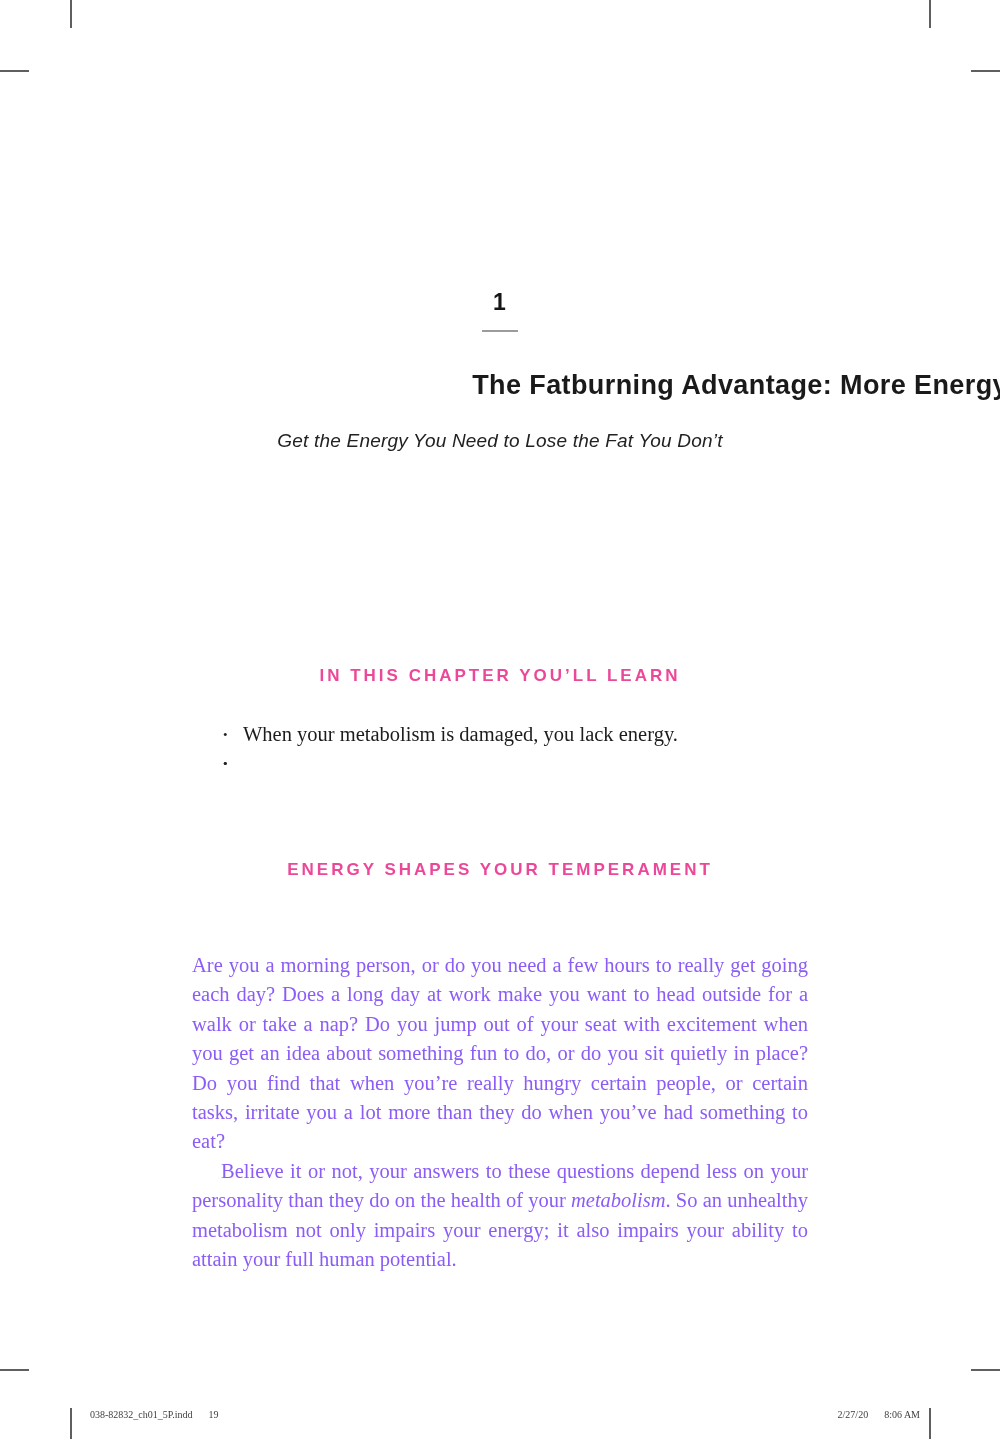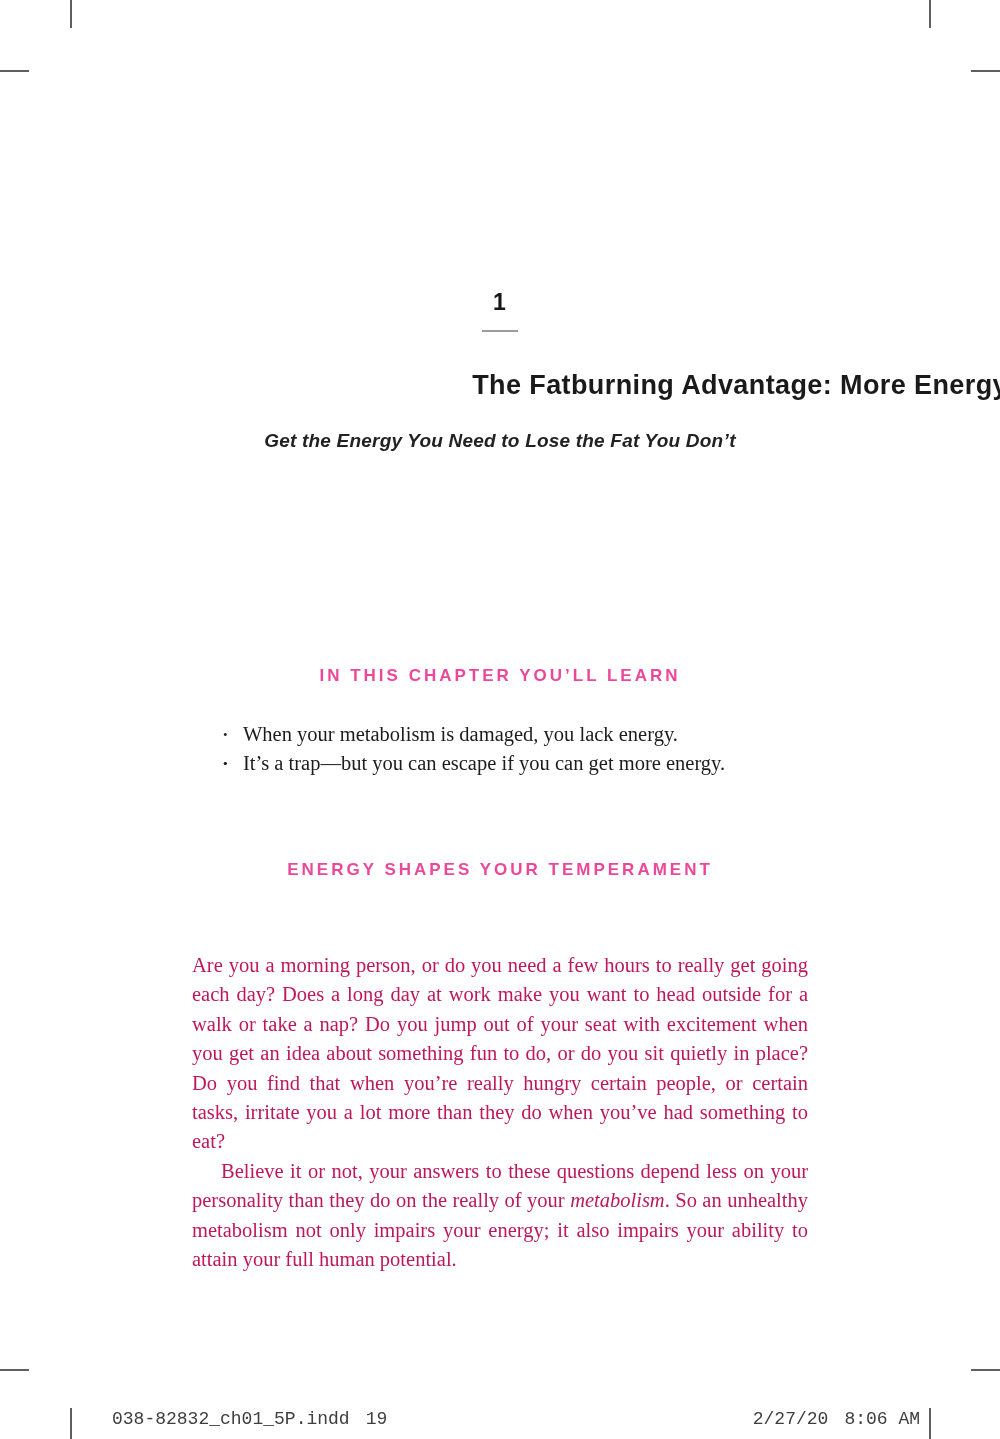--- a/index.html
+++ b/index.html
@@ -35,21 +35,21 @@
     width:36px; height:2px; background:#9c9c9c;
   }
   .chapter-title {
     top:362px;
     font-family:"Liberation Sans", sans-serif;
     font-weight:700; font-size:27px; letter-spacing:0.4px; color:#1a1a1a;
   }
   .chapter-subtitle {
     top:430px;
     font-family:"Liberation Sans", sans-serif;
-    font-style:italic; font-weight:700; font-size:19px;
+    font-style:italic; font-weight:400; font-size:19px;
     letter-spacing:0.2px; color:#222222;
   }
   .section-heading {
     font-family:"Liberation Sans", sans-serif;
     font-weight:700; font-size:17px; letter-spacing:3px; color:#ec4899;
   }
   .learn-heading { top:666px; }
   .temperament-heading { top:860px; }
 
   
@@ -60,32 +60,32 @@
   .bullet-item { position:relative; padding-left:51px; text-align:justify; }
   .bullet-item:last-child .bullet-text, .one-line { text-align:left; }
   .bullet-marker {
     position:absolute; left:31px; top:0;
     font-size:13px; color:#222222;
   }
 
   
   .body-text {
     position:absolute; top:951px; left:192px; width:616px;
-    font-size:20.5px; line-height:29.4px; color:#be185d;
+    font-size:20.5px; line-height:29.4px; color:#8b5cf6;
     text-align:justify;
   }
   .body-text p { margin:0; }
   .body-text p.indented { text-indent:29px; }
   .italic-word { font-style:italic; }
 
   
   .footer-slug {
     position:absolute; top:1409px;
-    font-family:Liberation Mono, monospace;
-    font-size:18px; color:#3e3e3e; white-space:nowrap;margin-left:22px;
+    font-family:Liberation Serif, serif;
+    font-size:10px; color:#3e3e3e; white-space:nowrap;
   }
   .footer-left  { left:90px; }
   .footer-right { right:80px; }
   .slug-gap { display:inline-block; margin-left:16px; }
 </style>
 </head>
 <body>
 
 <div class="crop-v cm-tl-v"></div>
 <div class="crop-v cm-tr-v"></div>
@@ -106,29 +106,28 @@
 <div class="bullet-list">
   <div class="bullet-item">
     <span class="bullet-marker">•</span>
     <span class="bullet-text">When your metabolism is damaged, you lack energy.</span>
   </div>
   <div class="bullet-item">
     <span class="bullet-marker">•</span>
   </div>
   <div class="bullet-item">
     <span class="bullet-marker">•</span>
-    <span class="bullet-text">It’s a trap—but you can escape if you can get more energy.</span>
   </div>
 </div>
 
 <div class="centered section-heading temperament-heading">ENERGY SHAPES YOUR TEMPERAMENT</div>
 
 <div class="body-text">
   <p>Are you a morning person, or do you need a few hours to really get going each day? Does a long day at work make you want to head outside for a walk or take a nap? Do you jump out of your seat with excitement when you get an idea about something fun to do, or do you sit quietly in place? Do you find that when you’re really hungry certain people, or certain tasks, irritate you a lot more than they do when you’ve had something to eat?</p>
-  <p class="indented"><span>Believe it or not, your answers to these questions depend less on your personality than they do on the really of your </span><span class="italic-word">metabolism</span><span>. So an unhealthy metabolism not only impairs your energy; it also impairs your ability to attain your full human potential.</span></p>
+  <p class="indented"><span>Believe it or not, your answers to these questions depend less on your personality than they do on the health of your </span><span class="italic-word">metabolism</span><span>. So an unhealthy metabolism not only impairs your energy; it also impairs your ability to attain your full human potential.</span></p>
 </div>
 
 <div class="footer-slug footer-left">
   <span>038-82832_ch01_5P.indd</span><span class="slug-gap">19</span>
 </div>
 <div class="footer-slug footer-right">
   <span>2/27/20</span><span class="slug-gap">8:06 AM</span>
 </div>
 
 </body></html>

